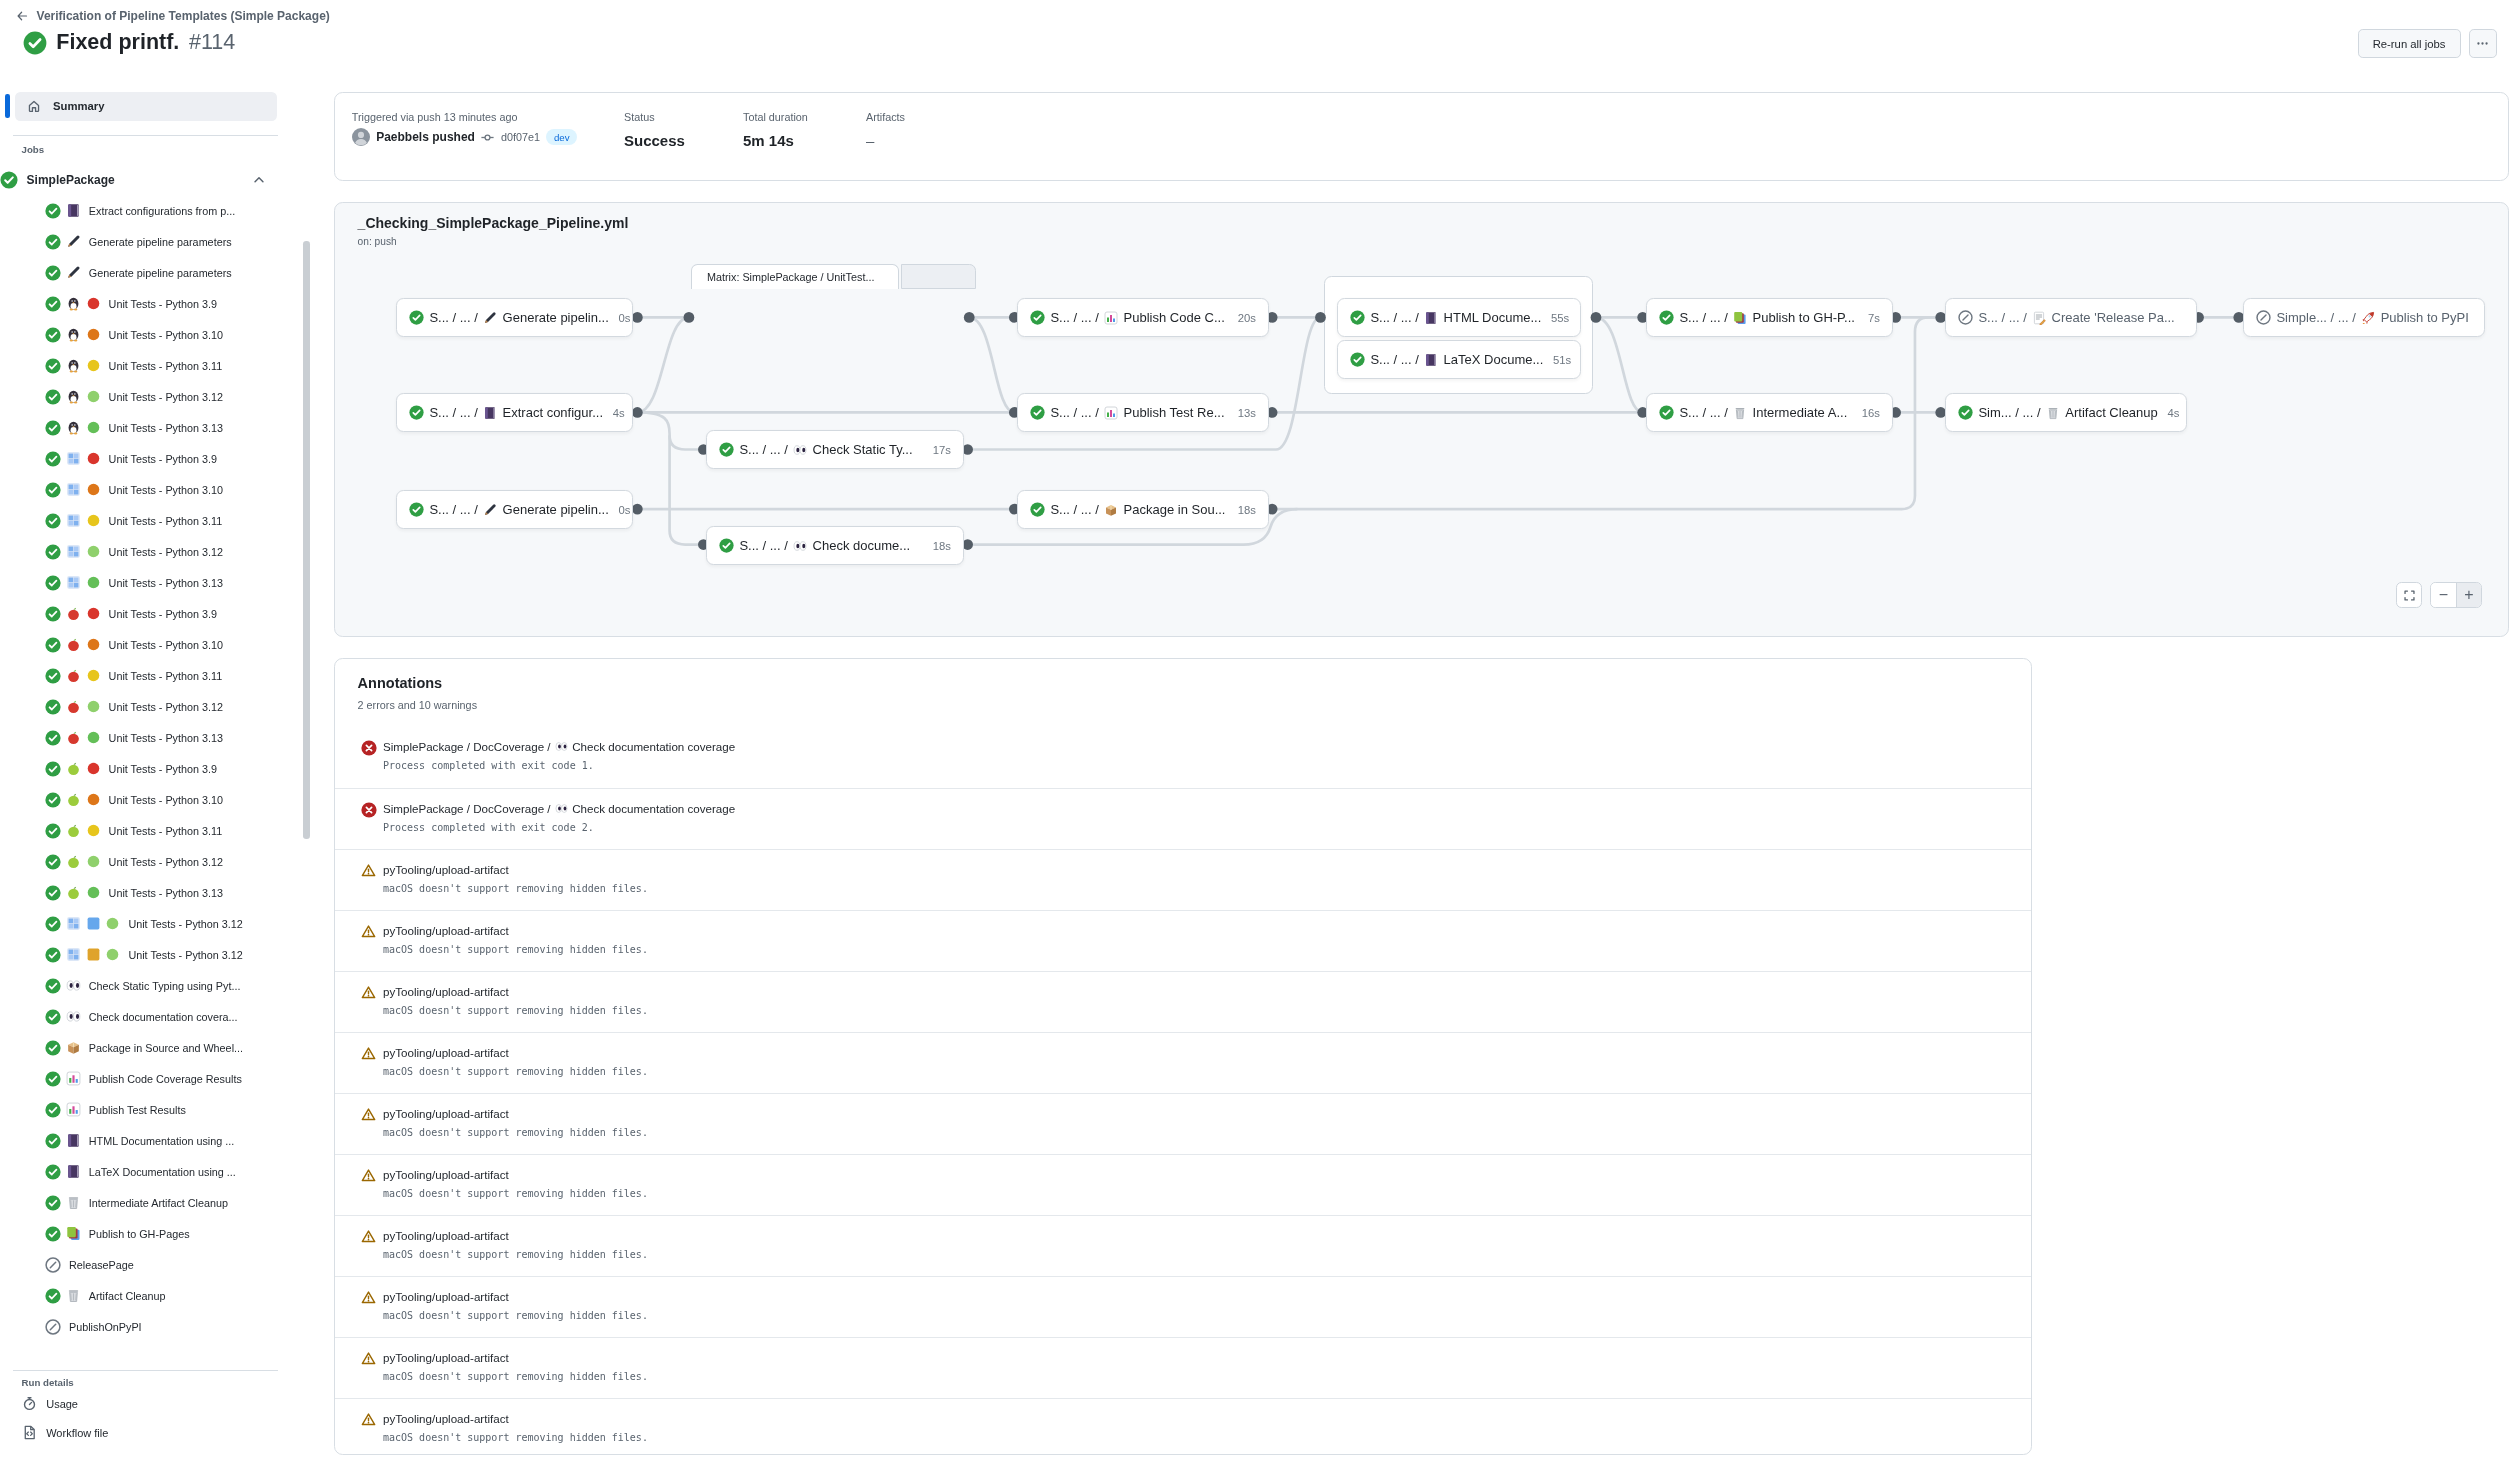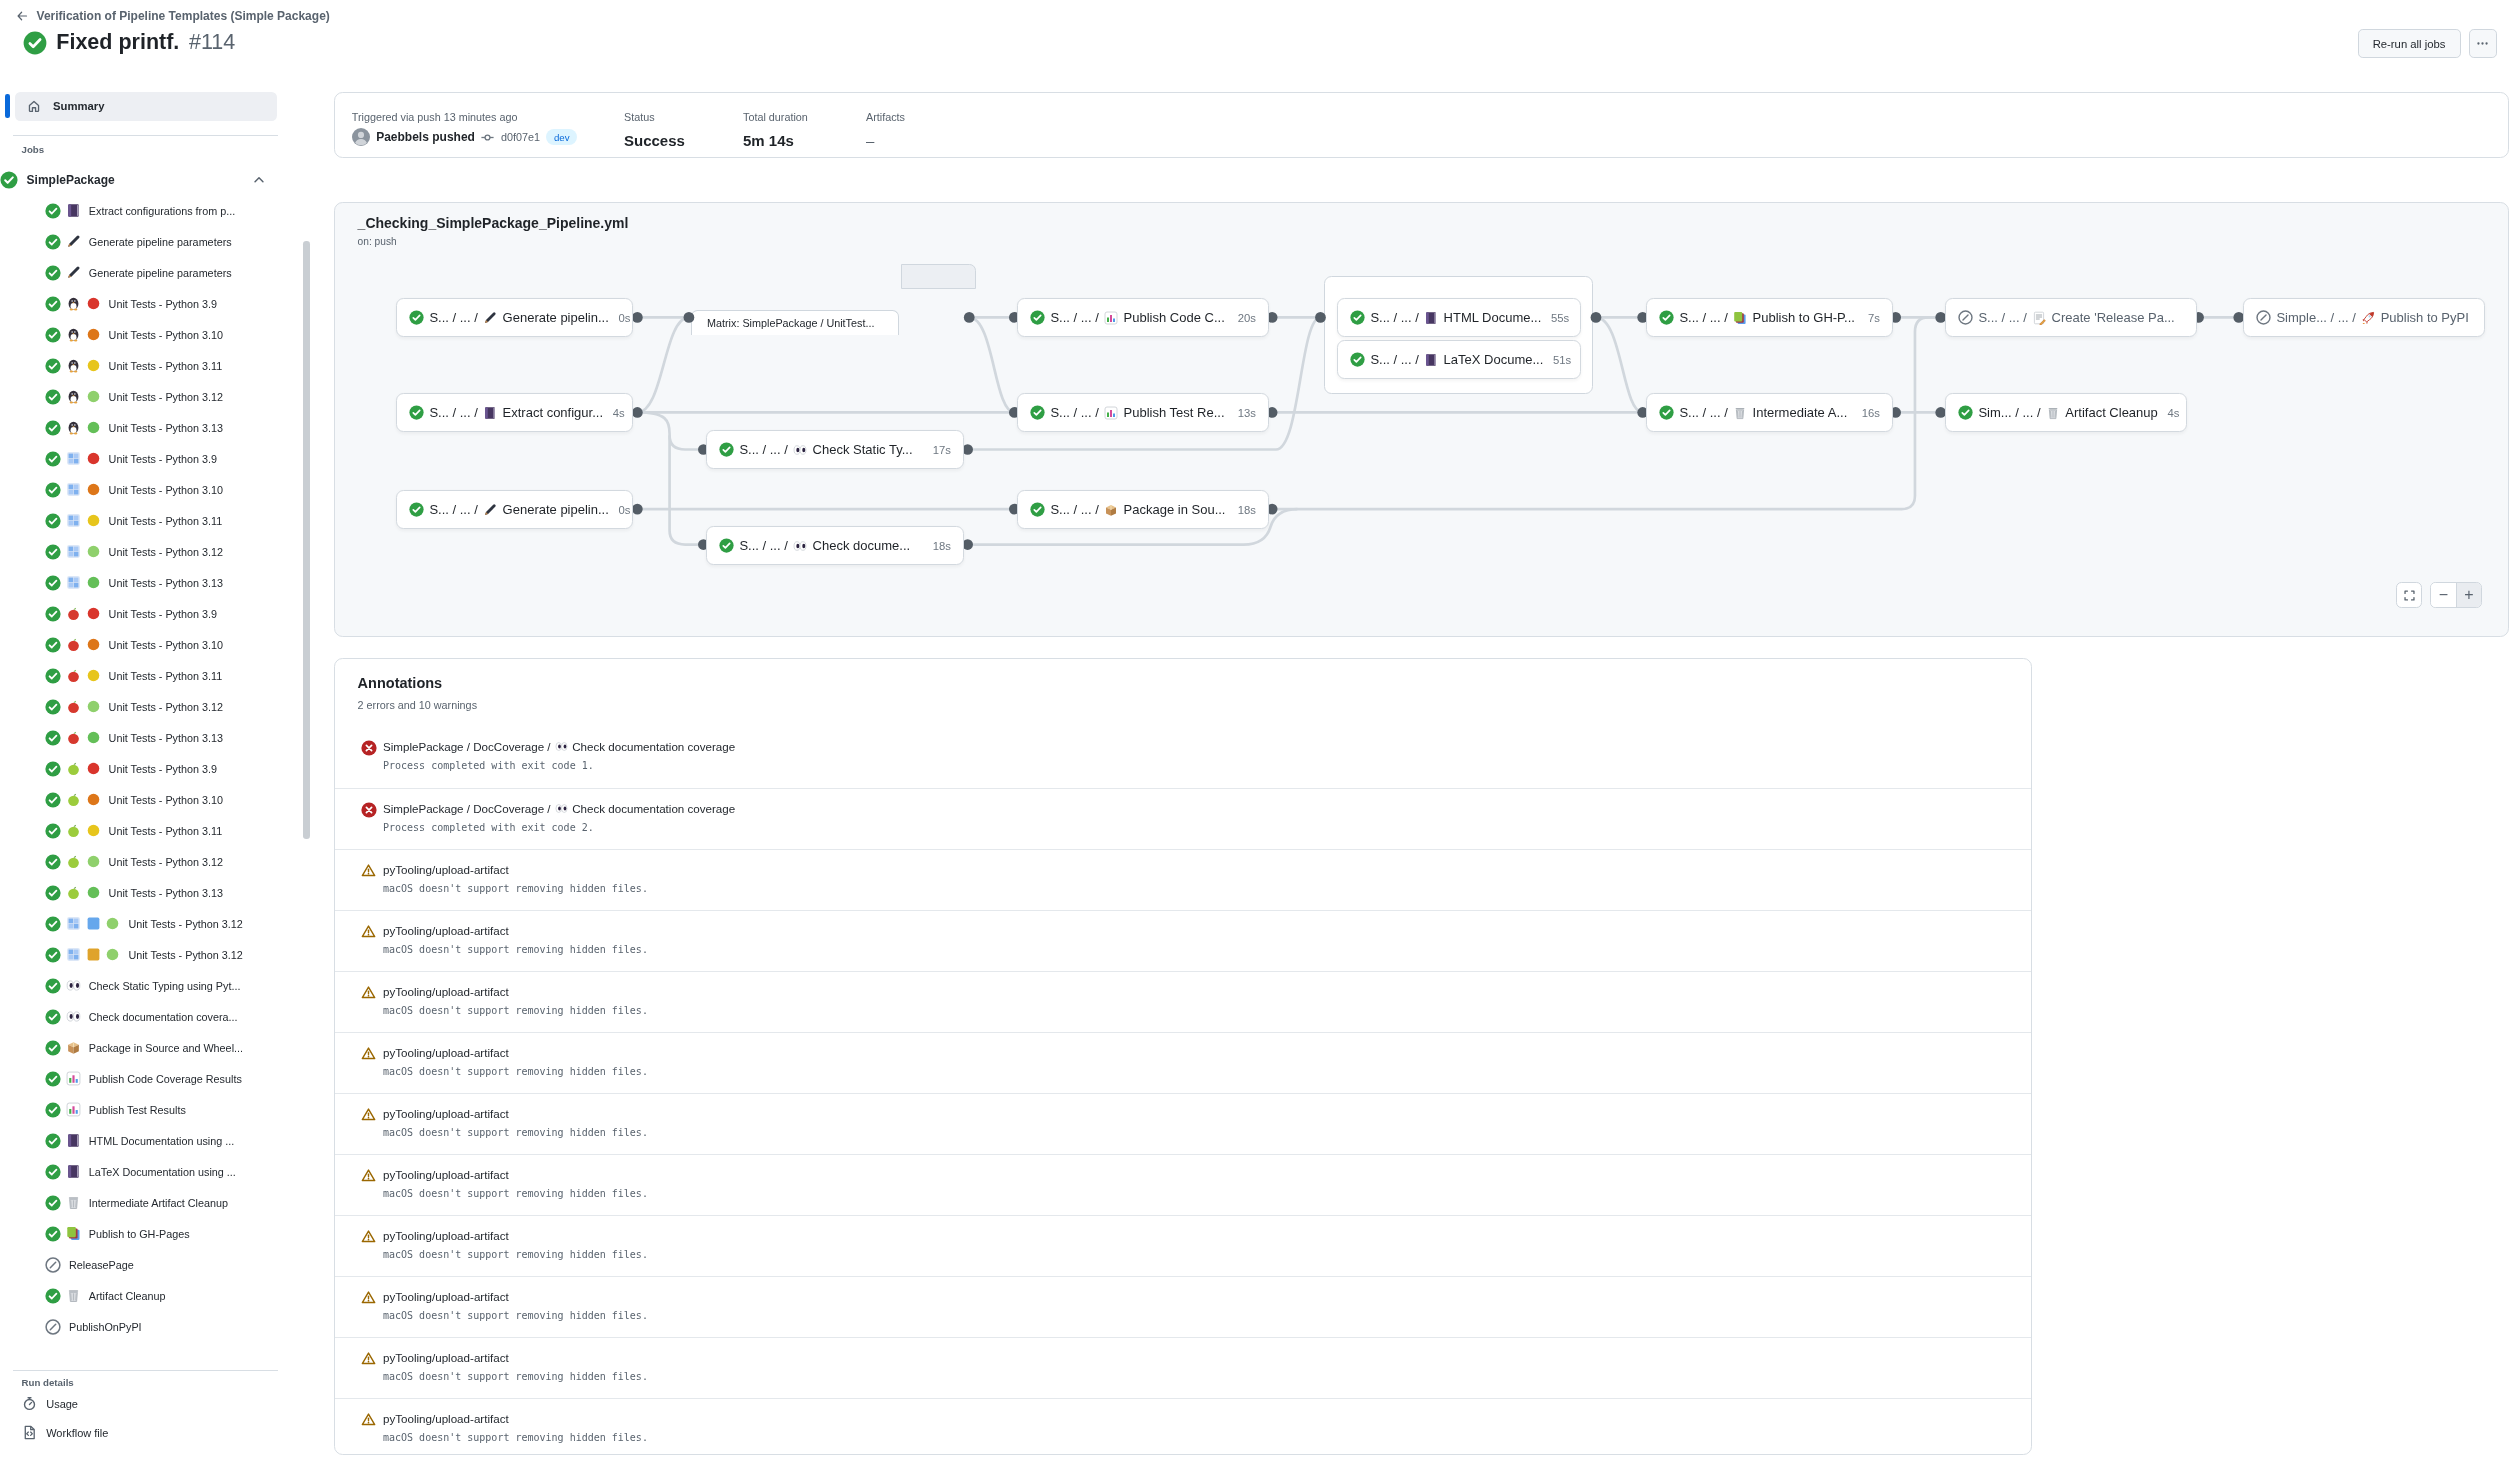--- a/index.html
+++ b/index.html
@@ -37,40 +37,40 @@
   #jobs-list { position:absolute; left:0; top:120px; width:301px; }
   .job-row { height:31px; display:flex; align-items:center; gap:4.8px; padding-left:45px; cursor:pointer; }
   .job-row .job-lbl { font-size:10.8px; color:#24292f; margin-left:3.2px; white-space:nowrap; }
   .job-row.skipped .job-lbl { color:#24292f; }
   .rd-row { height:29px; display:flex; align-items:center; gap:9.7px; padding-left:21.5px; cursor:pointer; }
   .rd-row .lbl { font-size:11px; color:#24292f; }
   #run-details-list { position:absolute; left:0; top:1389px; width:301px; }
   .vscroll { position:absolute; left:303px; top:241px; width:6.5px; height:598px; border-radius:3.2px; background:#c9ced3; }
 
   
-  .run-info { position:absolute; left:334px; top:92px; width:2175px; height:66px; background:#fff;
+  .run-info { position:absolute; left:334px; top:92px; width:2175px; height:89px; background:#fff;
     border:0.8px solid #d8dee4; border-radius:8.6px; }
   .ri-label { position:absolute; top:18.3px; font-size:10.8px; color:#59636e; }
   .ri-value { position:absolute; top:39px; font-size:15px; font-weight:700; color:#1f2328; }
   .commit-line { position:absolute; left:16.7px; top:35px; display:flex; align-items:center; gap:6.5px; }
   .commit-line .actor { font-size:12px; font-weight:700; color:#1f2328; }
   .commit-line .sha { font-size:10.8px; color:#59636e; }
   .branch-pill { height:16px; padding:0 7.5px; border-radius:8px; background:#ddf4ff; color:#0969da;
     font-size:9.7px; display:flex; align-items:center; }
   .dash { font-weight:400; color:#59636e; }
 
   
   .graph-panel { position:absolute; left:334px; top:202px; width:2175px; height:435px; background:#f6f8fa;
     border:0.8px solid #d8dee4; border-radius:8.6px; overflow:hidden; }
   .gp-title { position:absolute; left:22.6px; top:12px; font-size:14px; font-weight:700; color:#1f2328; z-index:5; }
   .gp-sub { position:absolute; left:22.6px; top:33px; font-size:10.2px; color:#59636e; z-index:5; }
   .edges { position:absolute; left:0; top:0; z-index:2; }
   .matrix-tab { position:absolute; left:356px; top:61px; width:208px; height:25px; background:#fff;
     border:0.8px solid #d0d7de; border-bottom:none; border-radius:6.5px 6.5px 0 0; z-index:1;
-    display:flex; align-items:center; padding-left:15px; font-size:10.8px; color:#24292f;margin-top:46px; }
+    display:flex; align-items:center; padding-left:15px; font-size:10.8px; color:#24292f; }
   .matrix-tab-ghost { position:absolute; left:566px; top:61px; width:75px; height:25px; background:#eceff3;
     border:0.8px solid #d0d7de; border-radius:0 6.5px 0 0; z-index:0; }
   .matrix-box { position:absolute; left:356px; top:84px; width:274px; height:84px; background:#fff;
     border:0.8px solid #d0d7de; border-radius:0 7.5px 7.5px 7.5px; z-index:1; box-shadow:0 1.6px 3.2px rgba(31,35,40,.05); }
   .matrix-summary { position:absolute; left:16px; top:15px; display:flex; align-items:center; gap:7.5px;
     font-size:13.4px; color:#1f2328; }
   .matrix-link { position:absolute; left:40px; top:42px; font-size:10.8px; color:#59636e; cursor:pointer; }
   .group-box { position:absolute; left:989px; top:73px; width:269px; height:118px; background:#fff;
     border:0.8px solid #d0d7de; border-radius:7.5px; z-index:1; }
   .gnode { position:absolute; height:39px; background:#fff; border:1.1px solid #d3d9df; border-radius:7.5px;

